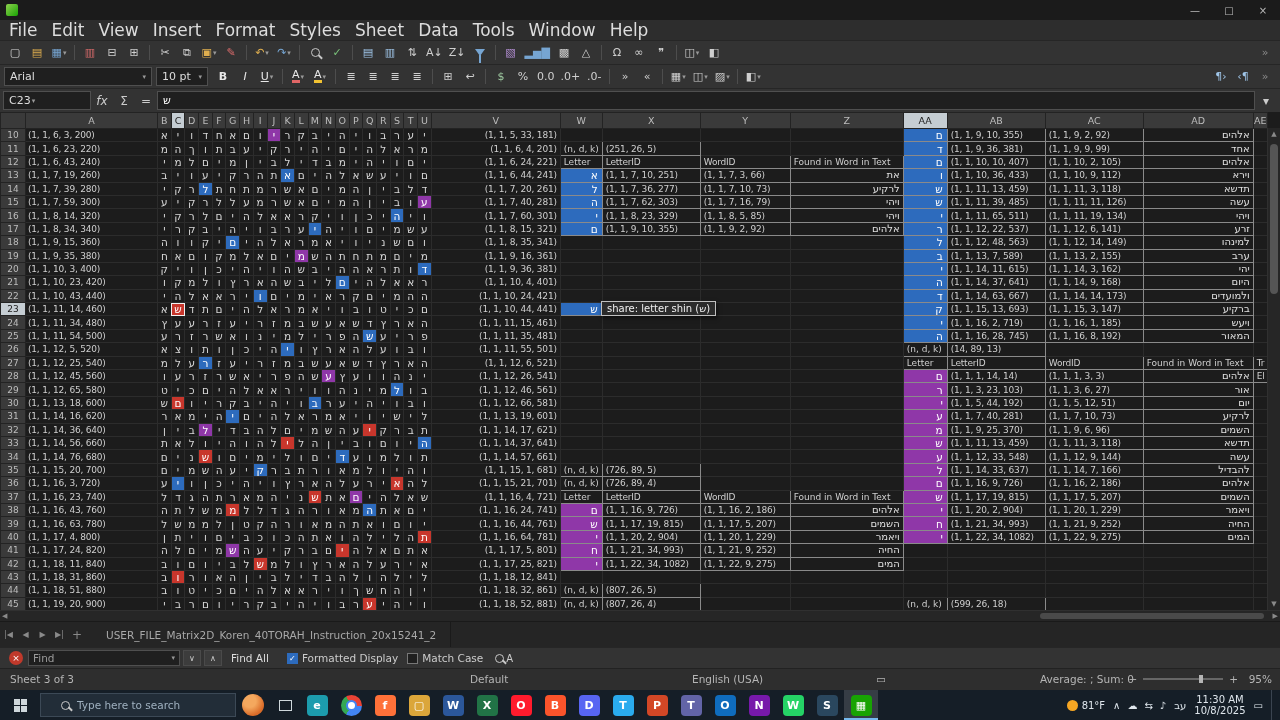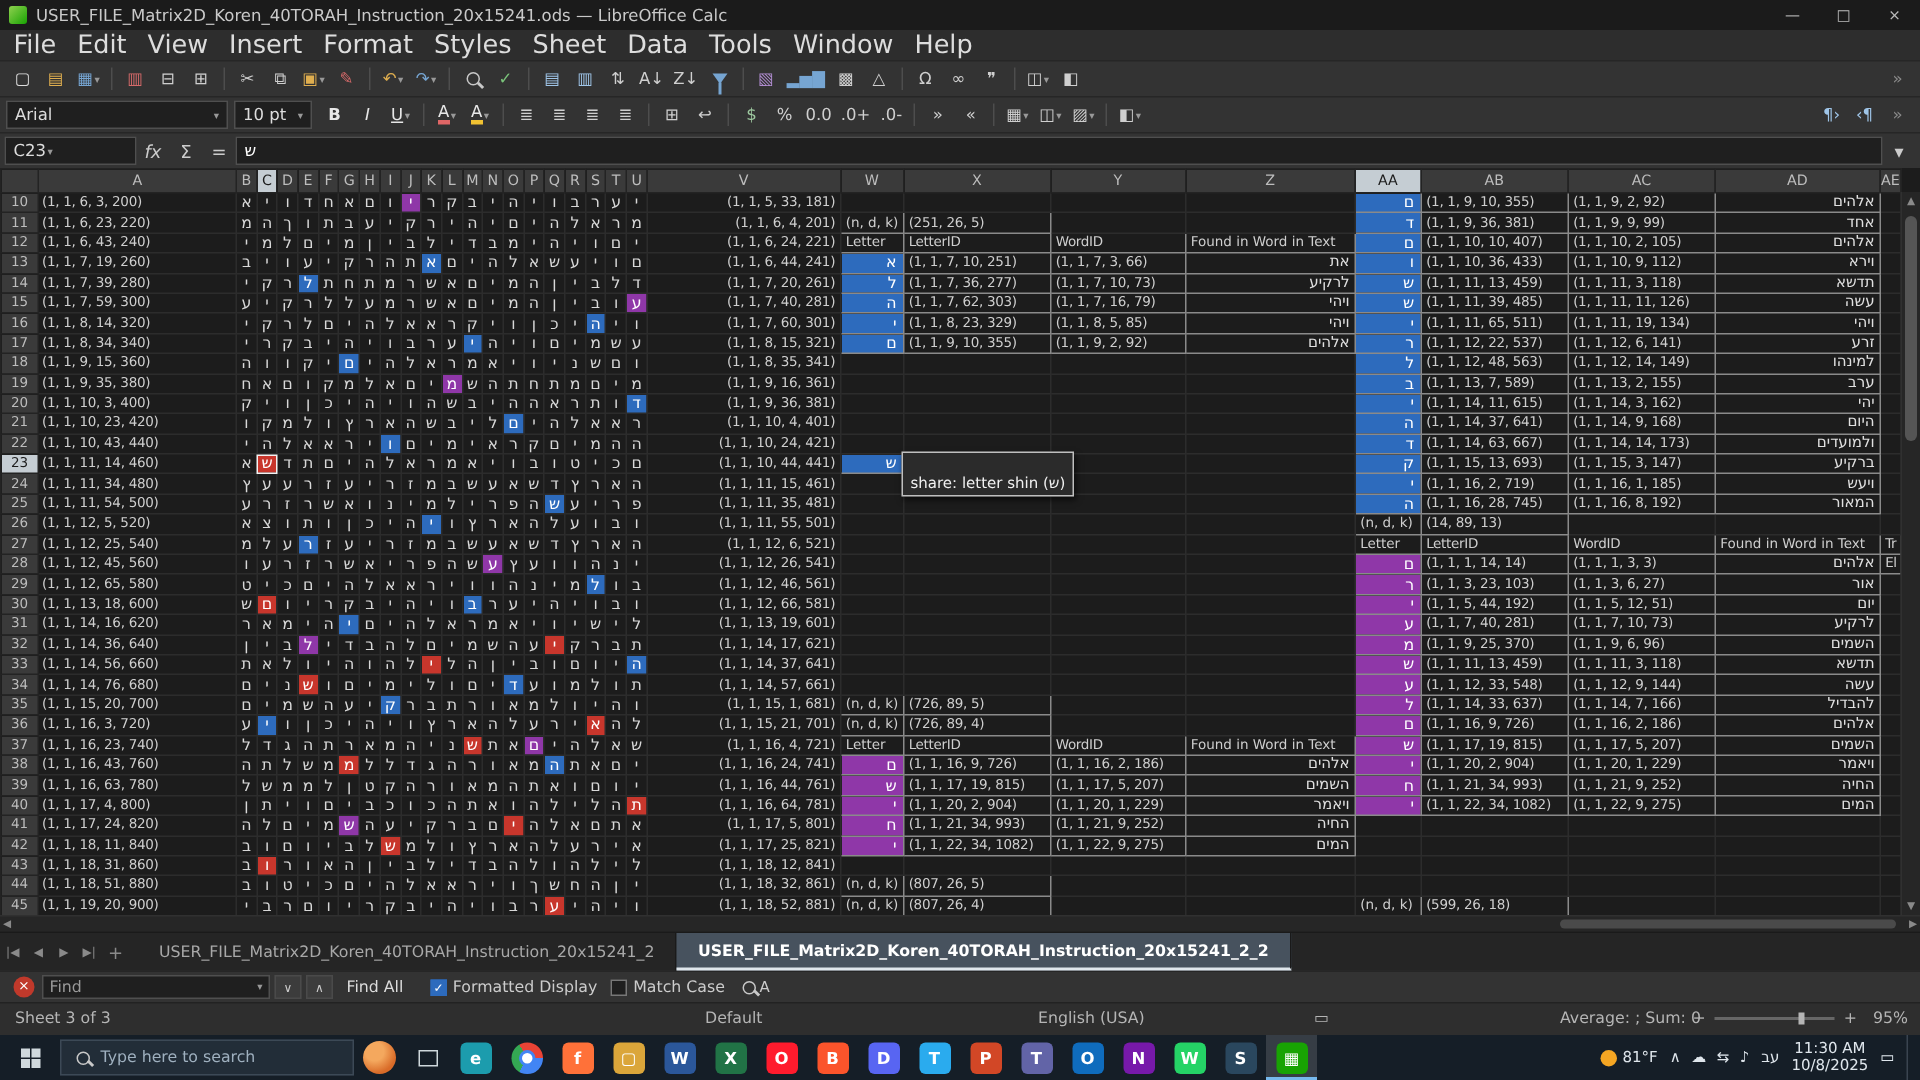--- a/index.html
+++ b/index.html
@@ -41,21 +41,21 @@
 td.lt{text-align:center;font-size:10.5px;color:#d8d8d8}
 td.lft{text-align:left;padding-left:3px}
 td.he{text-align:right;padding-right:3px;font-size:10px;color:#e0e0e0}
 td.wlet{text-align:right;padding-right:4px;font-size:10.5px}
 td.blue{background:#2d6bbd;color:#fff}
 td.purple{background:#8f37a8;color:#fff}
 td.red{background:#c8362c;color:#fff}
 td.act{outline:1.5px solid #f2f2f2;outline-offset:-1px}
 td.tb{border-color:#8a8a8a}
 td.it{}
-.tooltip{position:absolute;left:601px;top:189px;height:15px;background:#2b2b2b;border:1px solid #bfbfbf;color:#f0f0f0;font-size:10px;line-height:13px;padding:14px 5px;z-index:6;box-shadow:1px 2px 4px rgba(0,0,0,.6);white-space:nowrap}
+.tooltip{position:absolute;left:601px;top:189px;height:15px;background:#2b2b2b;border:1px solid #bfbfbf;color:#f0f0f0;font-size:10px;line-height:13px;padding:0 5px;z-index:6;box-shadow:1px 2px 4px rgba(0,0,0,.6);white-space:nowrap}
 .vscroll{position:absolute;right:0;top:16px;width:13px;height:482px;background:#262626;border-left:1px solid #303030}
 .sarr{color:#8a8a8a;font-size:7px;display:block;text-align:center;line-height:12px}
 .vthumb{position:absolute;left:2px;right:2px;top:16px;height:150px;background:#555;border-radius:4px}
 .vscroll .down{position:absolute;bottom:0;left:0;right:0}
 .hscroll{height:11px;background:#262626;position:relative;border-top:1px solid #303030}
 .hscroll .sarr{position:absolute;top:0;line-height:11px}
 .hscroll .left{left:2px}.hscroll .right{right:2px}
 .hthumb{position:absolute;left:1040px;right:16px;top:2px;bottom:2px;background:#4a4a4a;border-radius:3px}
 .tabbar{height:26px;background:#252525;display:flex;align-items:center;border-top:1px solid #1a1a1a}
 .tabnav{width:17px;text-align:center;color:#8a8a8a;font-size:8px}
@@ -78,21 +78,21 @@
 .i-funnel::after{content:"";position:absolute;left:-1px;top:-1px;width:2px;height:8px;background:#76a5d2}
 .statusbar{height:22px;background:#2e2e2e;border-top:1px solid #222;position:relative;font-size:10.5px;color:#b5b5b5}
 .st{position:absolute;top:4px;white-space:nowrap}
 .zoomwrap{position:absolute;right:8px;top:4px;display:flex;align-items:center;gap:6px}
 .zoomtrack{width:80px;height:2px;background:#666;position:relative}
 .zoomhandle{position:absolute;left:70%;top:-3px;width:4px;height:8px;background:#b5b5b5}
 .zl{min-width:28px;text-align:right}
 .taskbar{height:30px;background:#151e27;display:flex;align-items:center}
 .start{width:40px;height:30px;display:flex;align-items:center;justify-content:center}
 .winlogo{width:13px;height:13px;background:linear-gradient(#cfd8dc,#cfd8dc) 0 0/6px 6px no-repeat,linear-gradient(#cfd8dc,#cfd8dc) 7px 0/6px 6px no-repeat,linear-gradient(#cfd8dc,#cfd8dc) 0 7px/6px 6px no-repeat,linear-gradient(#cfd8dc,#cfd8dc) 7px 7px/6px 6px no-repeat}
-.tsearch{width:196px;height:24px;background:#222d38;border:1px solid #3c4956;display:flex;align-items:center;gap:7px;padding:0 10px;font-size:10.5px;color:#9fb0bf}
+.tsearch{width:196px;height:24px;background:#222d38;border:1px solid #3c4956;display:flex;align-items:center;gap:7px;padding:0 20px;font-size:10.5px;color:#9fb0bf}
 .octo{width:22px;height:22px;border-radius:50%;background:radial-gradient(circle at 35% 32%,#f4a85e 0 30%,#d96b28 70%);margin:0 6px}
 .taskview{width:30px;height:30px;display:flex;align-items:center;justify-content:center}
 .tvico{width:13px;height:11px;border:1px solid #cfd8dc;display:inline-block}
 .apps{display:flex;align-items:center}
 .appbtn{width:34px;height:30px;display:flex;align-items:center;justify-content:center}
 .appbtn.active{background:rgba(255,255,255,.14);box-shadow:inset 0 -2px 0 #76b9ed}
 .appico{width:21px;height:21px;border-radius:4px;display:flex;align-items:center;justify-content:center;font-size:11px;font-weight:bold;color:#fff}
 .appico.chrome{border-radius:50%;background:conic-gradient(from -30deg,#ea4335 0 120deg,#4285f4 0 240deg,#34a853 0 360deg);position:relative}
 .appico.chrome::after{content:"";position:absolute;inset:5px;background:#fff;border:2px solid #4285f4;border-radius:50%}
 .tray{margin-left:auto;display:flex;align-items:center;gap:8px;padding-right:4px;font-size:10px;color:#dfe6ec}
@@ -102,21 +102,20 @@
 .trayico{font-size:10px;color:#dfe6ec}
 .lang{font-size:10px}
 .clock{text-align:center;font-size:10px;line-height:11px}
 .showdesk{width:5px;height:30px;border-left:1px solid #3a4450;display:inline-block}
 </style>
 </head>
 <body>
 
 <div class="titlebar">
   <span class="appicon"></span>
-  <span>USER_FILE_Matrix2D_Koren_40TORAH_Instruction_20x15241.ods — LibreOffice Calc</span>
   <div class="wincontrols">
     <span class="winbtn">—</span>
     <span class="winbtn">□</span>
     <span class="winbtn">×</span>
   </div>
 </div>
 
 <div class="menubar">
     <div class="menu-item">File</div>
     <div class="menu-item">Edit</div>
@@ -1673,21 +1672,20 @@
 <div class="tabbar">
   <span style="display:flex;align-items:center">
       <span class="tabnav">|◀</span>
       <span class="tabnav">◀</span>
       <span class="tabnav">▶</span>
       <span class="tabnav">▶|</span>
       <span class="addtab">+</span>
     </span>
   <div class="tabs">
       <div class="tab">USER_FILE_Matrix2D_Koren_40TORAH_Instruction_20x15241_2</div>
-      <div class="tab active">USER_FILE_Matrix2D_Koren_40TORAH_Instruction_20x15241_2_2</div>
     </div>
 </div>
 
 <div class="findbar">
   <span class="findclose">×</span>
   <div class="findinput">
     <span>Find</span>
     <span class="dd">▾</span>
   </div>
   <span class="fnav">∨</span>

